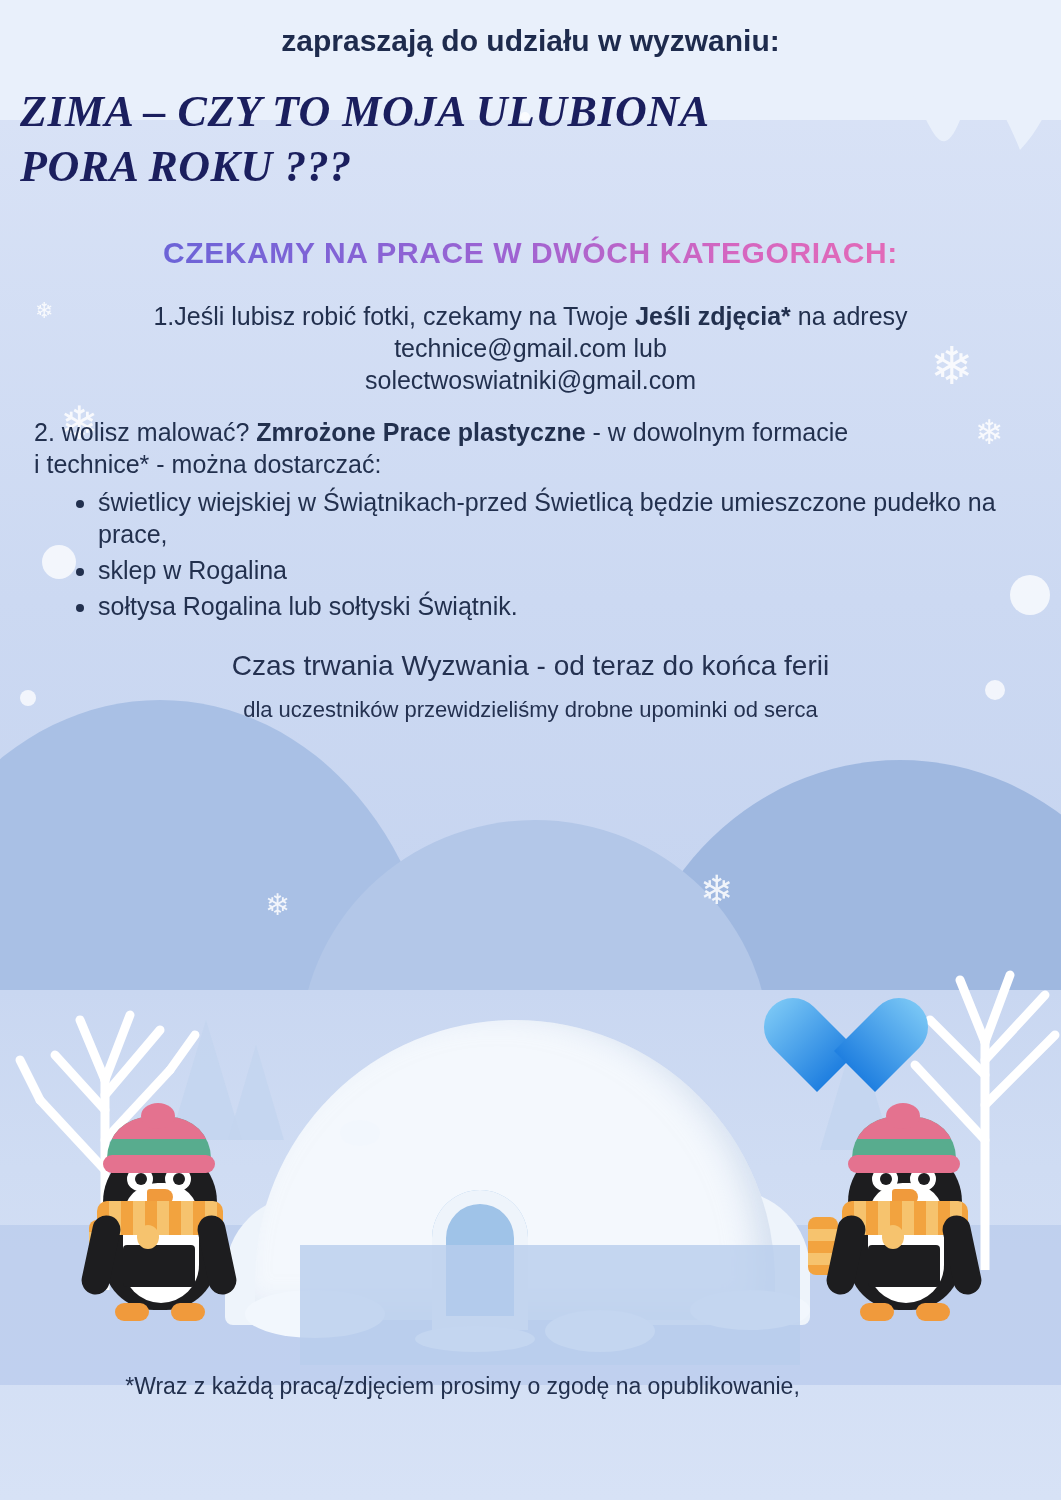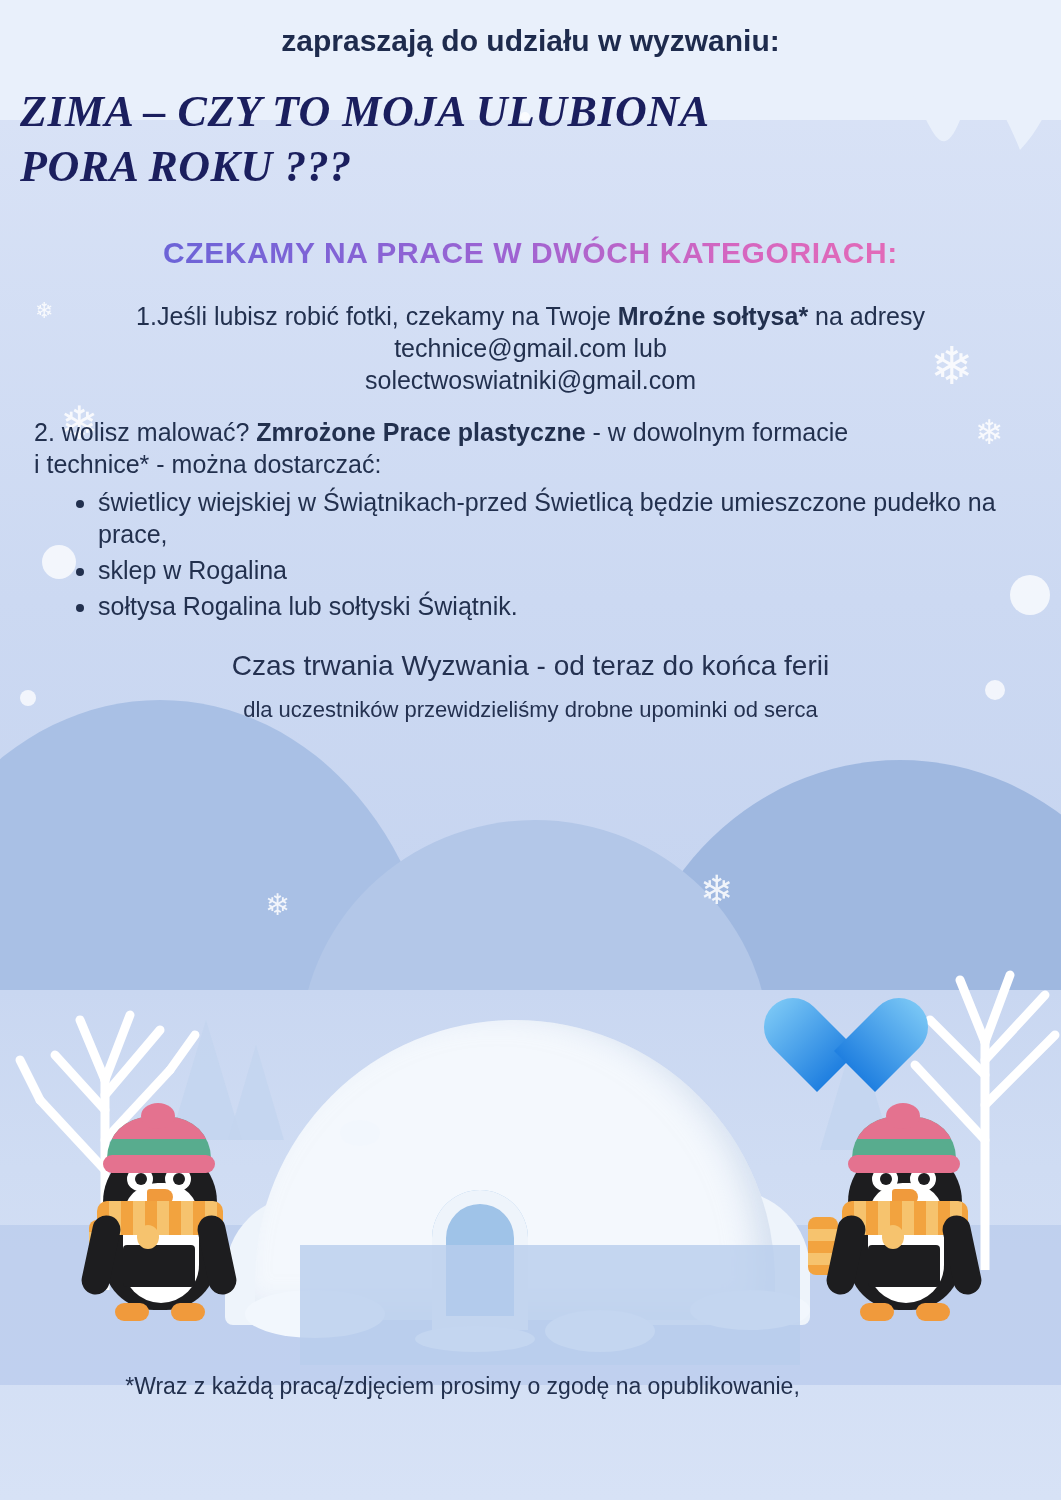--- a/index.html
+++ b/index.html
@@ -227,21 +227,21 @@
   <div class="content">
     <div class="l2">zapraszają do udziału w wyzwaniu:</div>
     <div class="title">
       <div>ZIMA – CZY TO MOJA ULUBIONA</div>
       <div>PORA ROKU ???</div>
     </div>
     <div class="cats">CZEKAMY NA PRACE W DWÓCH  KATEGORIACH:</div>
 
     <div class="body-text">
       <div class="item1">
-        <span>1.Jeśli lubisz robić fotki, czekamy na Twoje </span><b>Mroźne sołtysa*</b><span> na adresy</span>
+        <span>1.Jeśli lubisz robić fotki, czekamy na Twoje </span><b>Jeśli zdjęcia*</b><span> na adresy</span>
         <div class="c">technice@gmail.com lub</div>
         <div class="c">solectwoswiatniki@gmail.com</div>
       </div>
 
       <div class="item2">
         <div>
           <span>2. wolisz malować? </span><b>Zmrożone Prace plastyczne</b><span> - w dowolnym formacie</span>
         </div>
         <div>i technice*  - można dostarczać:</div>
       </div>

